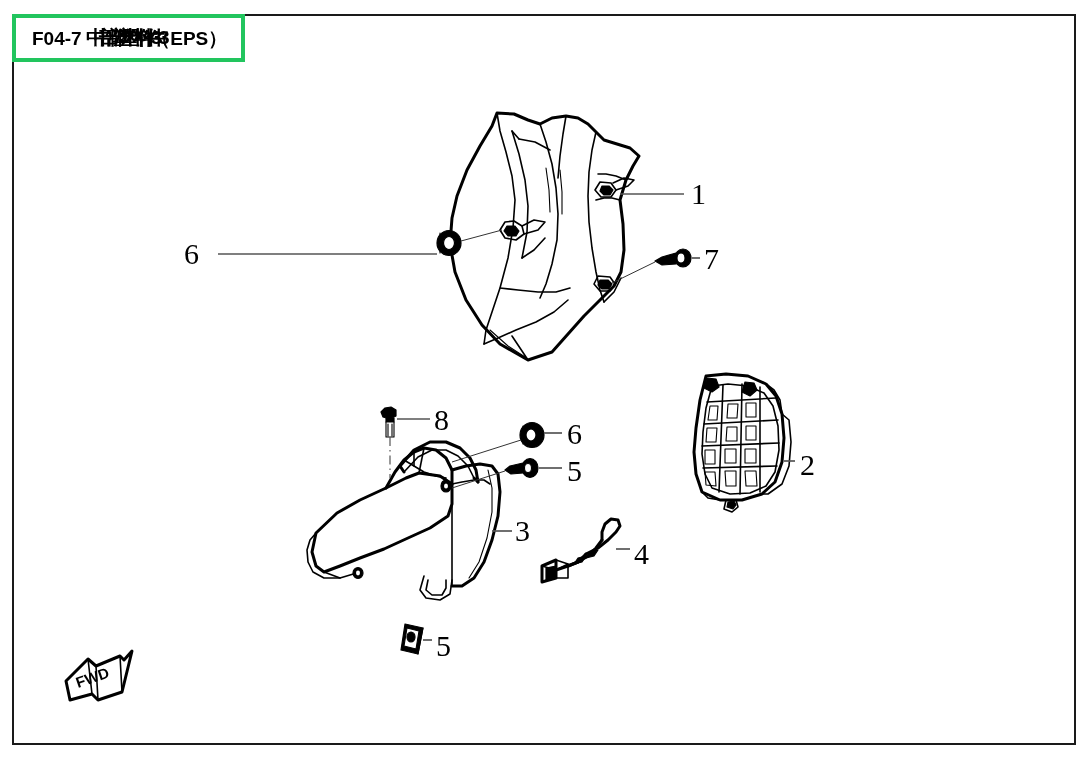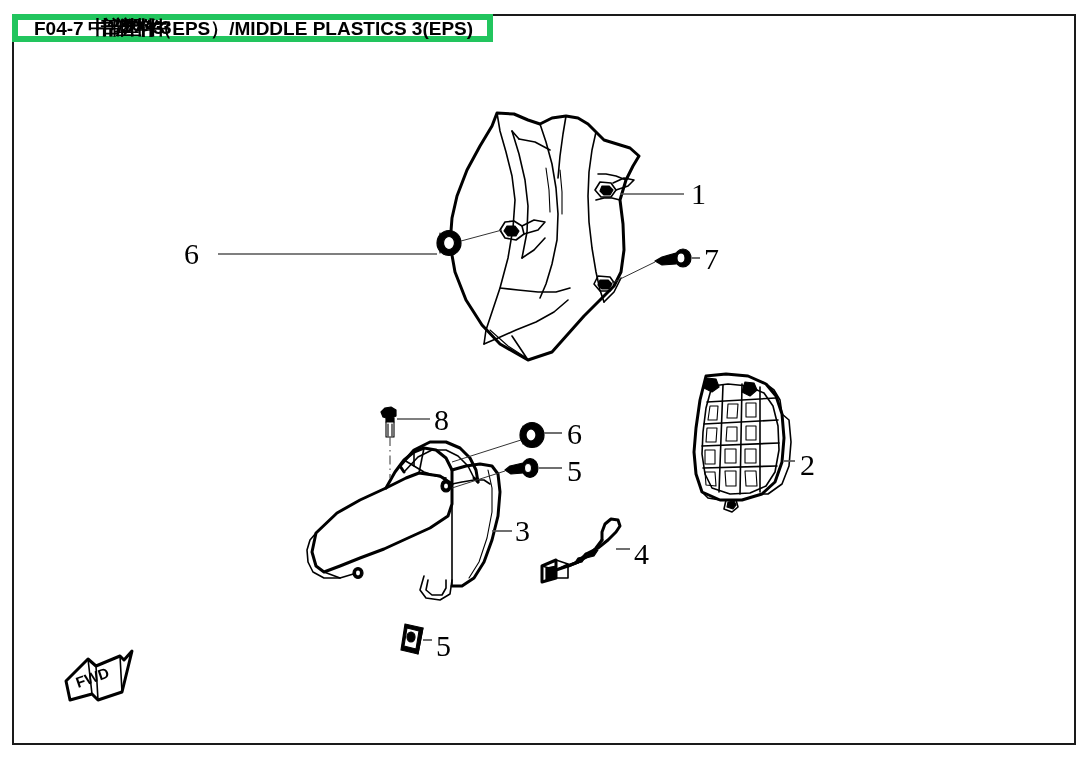--- a/index.html
+++ b/index.html
@@ -26,23 +26,23 @@
     width: 1064px;
     height: 731px;
     border: 2px solid #1a1a1a;
     box-sizing: border-box;
   }
   
   #title-block {
     position: absolute;
     left: 12px;
     top: 14px;
-    height: 28px;
+    height: 48px;
     box-sizing: border-box;
-    border: 6px solid #22c55e;
+    border: 4px solid #22c55e;
     background: #ffffff;
     display: flex;
     align-items: center;
     padding: 0 14px 0 16px;
     white-space: nowrap;
   }
   .title-text {
     font-size: 19px;
     font-weight: bold;
     color: #000000;
@@ -101,21 +101,20 @@
 
   <div id="outer-frame"></div>
 
   <div id="title-block">
     <span class="title-text">F04-7</span>
     <span class="title-cjk">
       <span>中部塑料件3</span>
       <span class="overlay">中部塑料件3</span>
     </span>
     <span class="title-text">（EPS）</span>
-    <span class="title-text">/MIDDLE PLASTICS 3(EPS)</span>
   </div>
 
   <svg id="svg-art" viewBox="0 0 1090 760">
 
     <g>
 
       <path class="ln-thk" d="M497,113 L492,126 L480,146 L467,170 L457,196 L452,218
                               L450,244 L455,272 L466,300 L482,325 L500,344 L528,360
                               L552,352 L568,334 L584,316 L600,300 L614,286 L621,272
                               L624,250 L623,224 L620,200 L626,180 L633,166 L639,156

